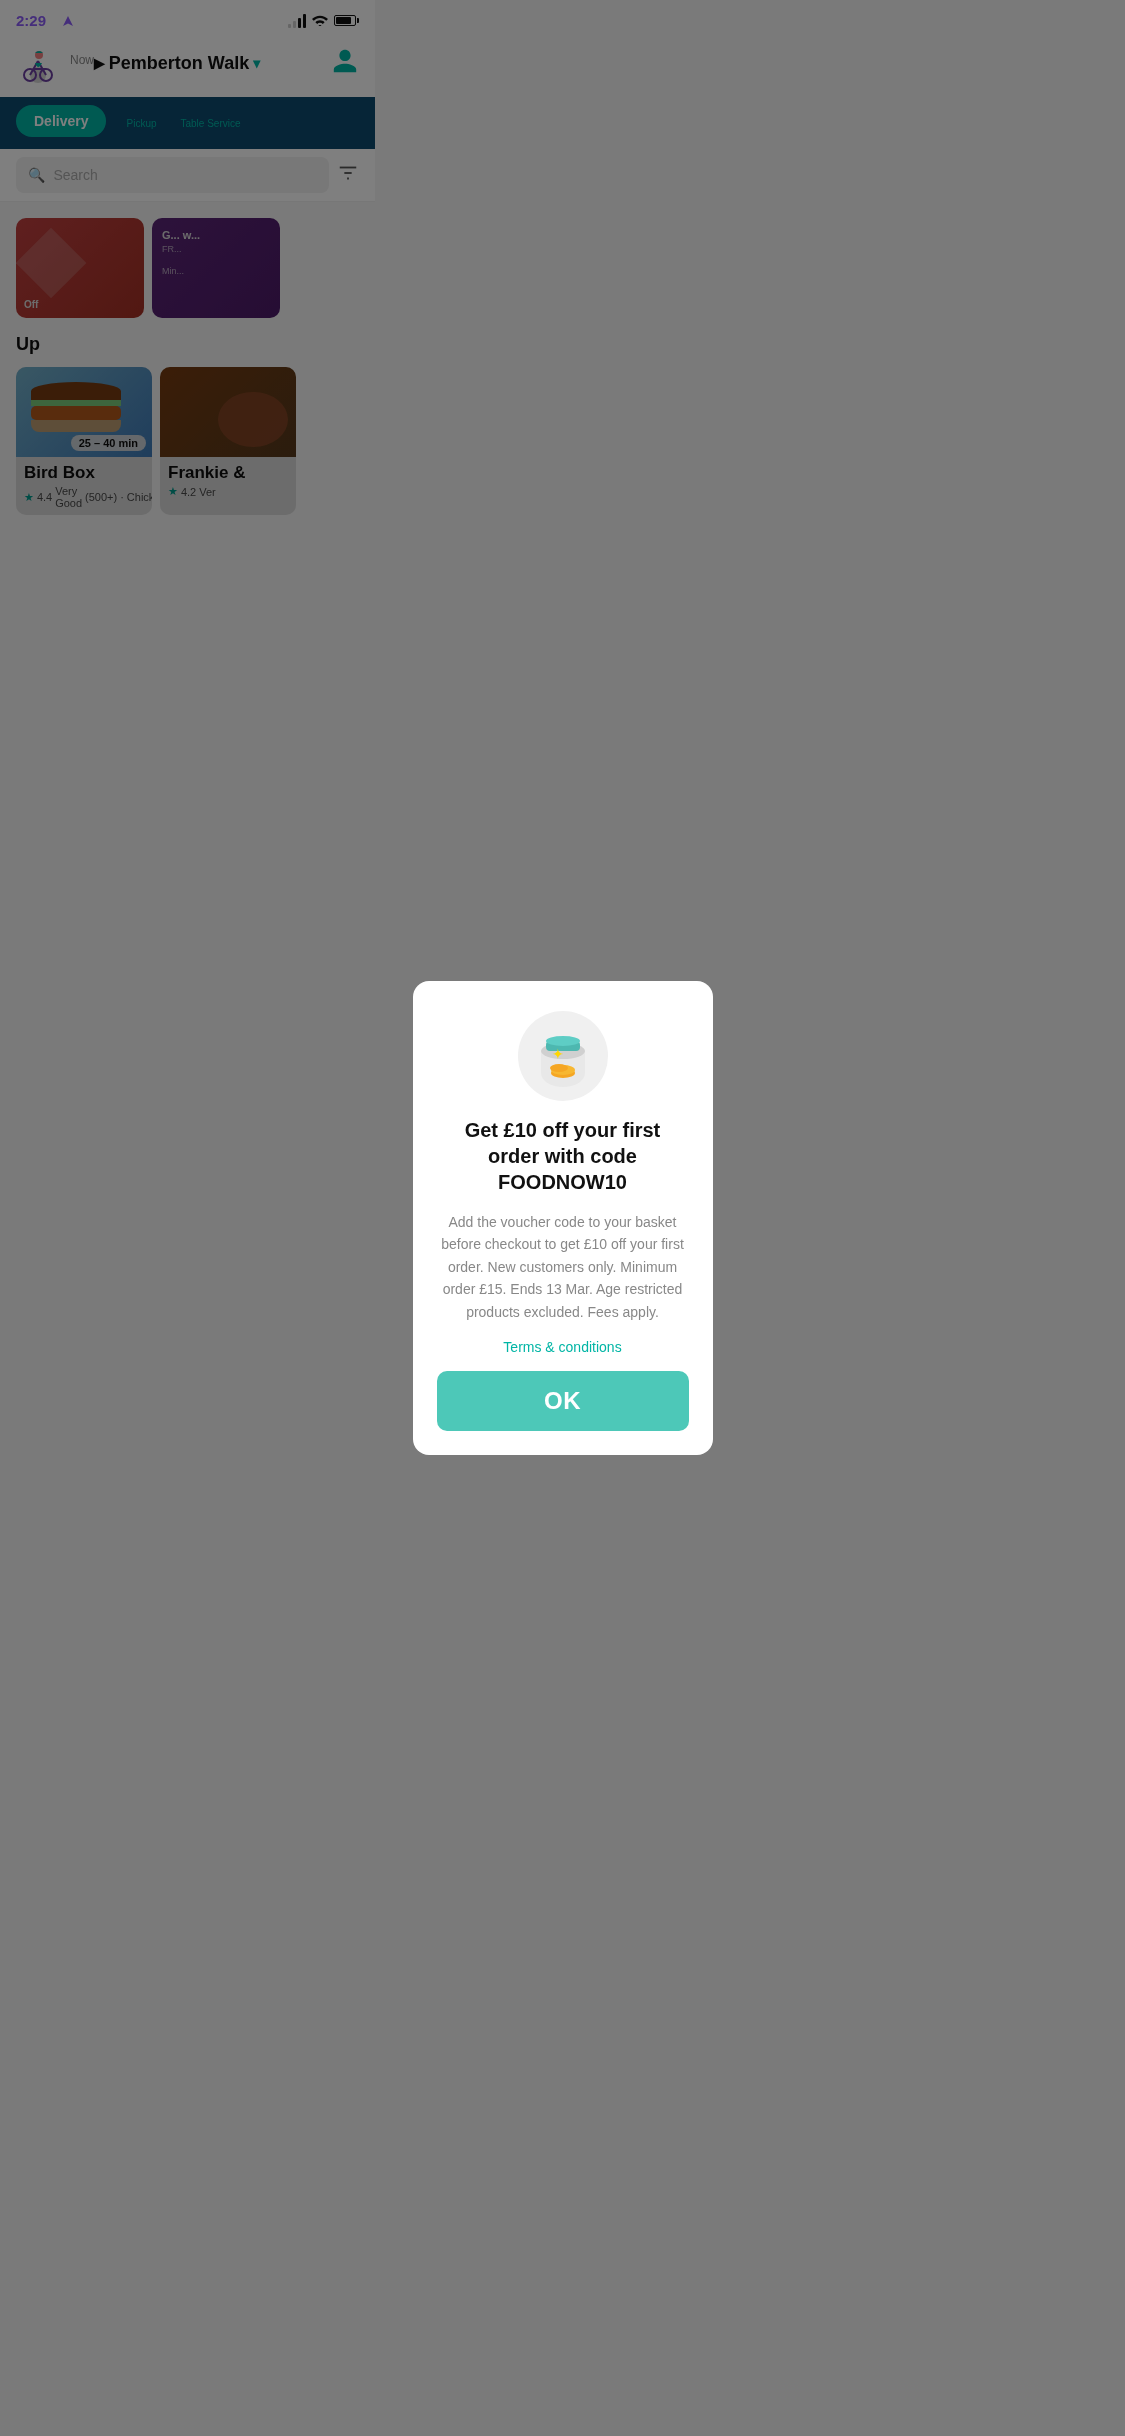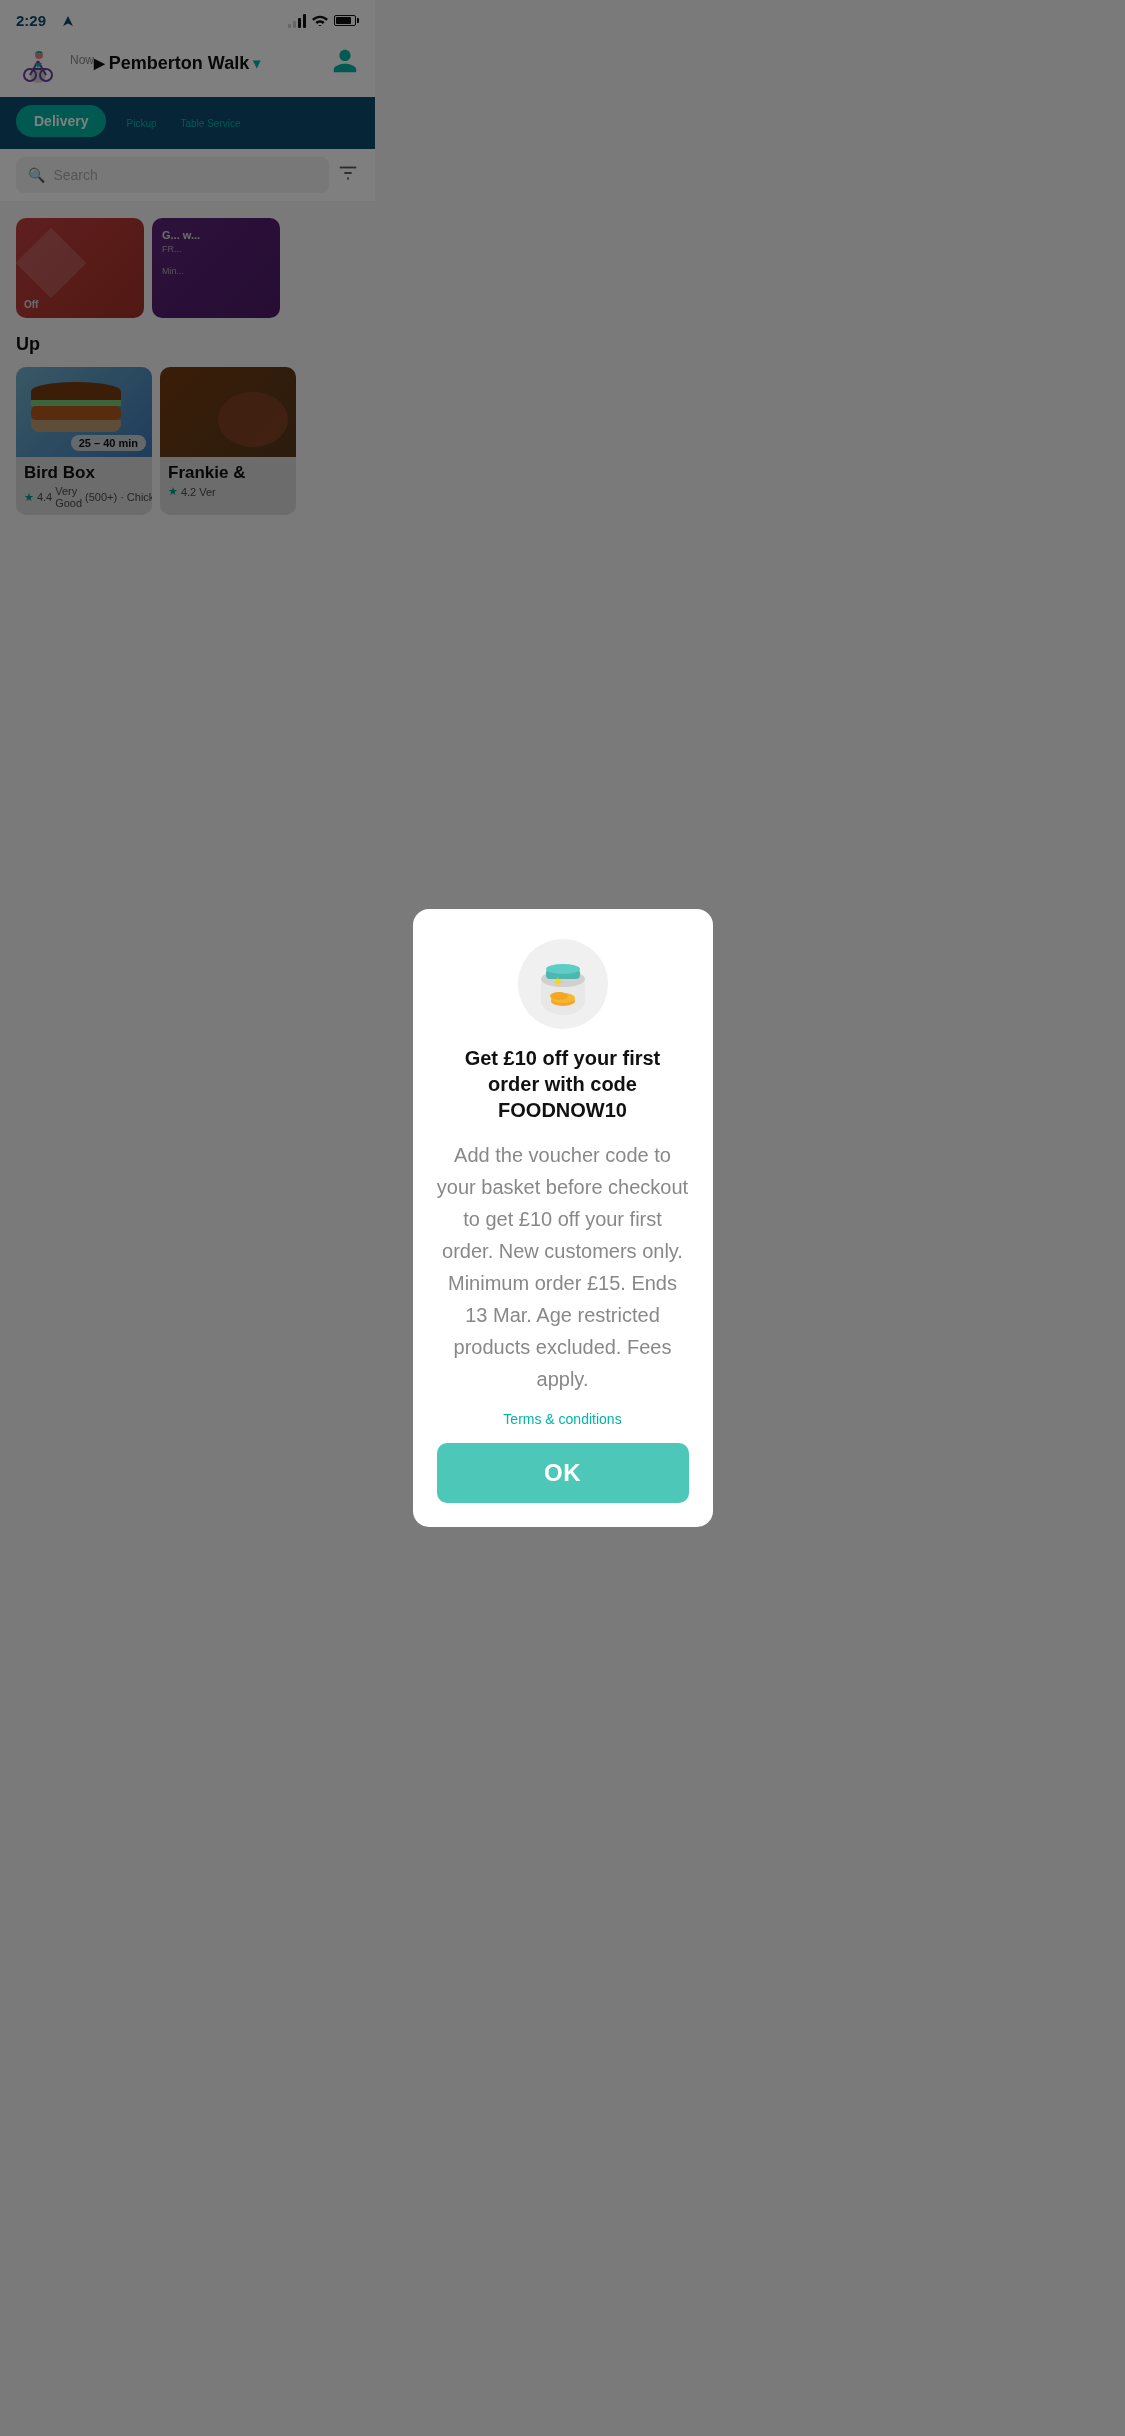--- a/index.html
+++ b/index.html
@@ -19,21 +19,21 @@
       display: flex;
       justify-content: space-between;
       align-items: center;
       padding: 12px 16px 4px;
       background: #fff;
     }
 
     .status-time {
       font-size: 15px;
       font-weight: 700;
-      color: #0c4a6e;
+      color: #8b5cf6;
       display: flex;
       align-items: center;
       gap: 16px;
     }
 
     .status-time svg {
       width: 12px;
       height: 12px;
     }
 
@@ -333,21 +333,21 @@
 
     .modal-title {
       font-size: 20px;
       font-weight: 800;
       color: #111;
       text-align: center;
       line-height: 1.3;
     }
 
     .modal-description {
-      font-size: 20px;
+      font-size: 14px;
       color: #888;
       text-align: center;
       line-height: 1.6;
     }
 
     .modal-terms {
       font-size: 14px;
       color: #00b5a5;
       font-weight: 500;
       text-align: center;

